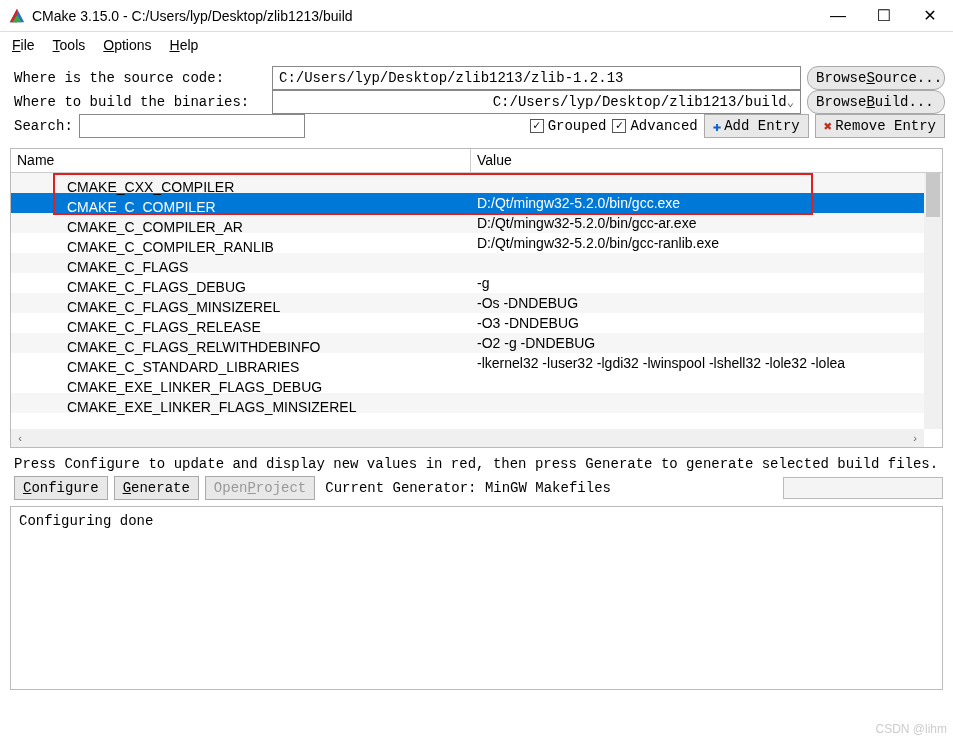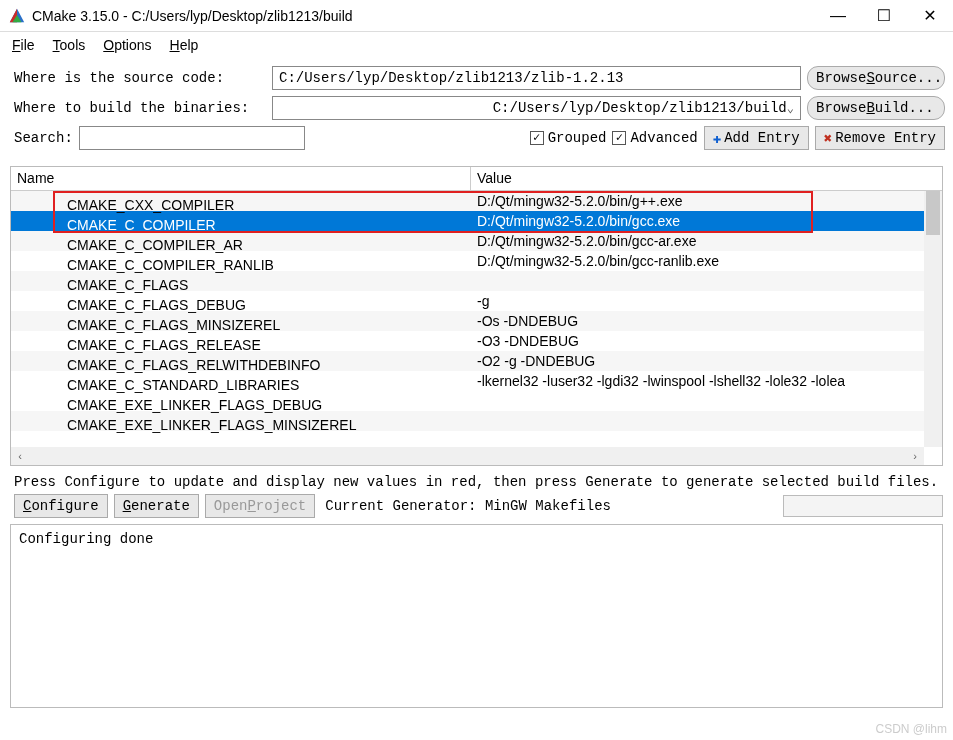--- a/index.html
+++ b/index.html
@@ -36,21 +36,21 @@
       padding: 0 12px;
       font-size: 14px;
       gap: 18px;
       text-align: right;
     }
     .menubar span { cursor: default; }
     .menubar u { text-decoration: underline; }
 
     
     .form-area { padding: 8px 8px 4px 14px; }
-    .form-row { display: flex; align-items: center; margin-bottom: 6px; gap: 6px; }
+    .form-row { display: flex; align-items: center; margin-bottom: 0; gap: 6px; }
     .form-row .lbl { white-space: nowrap; }
     .form-row input[type=text], .form-row .combo {
       border: 1px solid #888;
       height: 24px;
       padding: 2px 6px;
       font-family: "Courier New", monospace;
       font-size: 14px;
       flex: 1;
     }
     .combo { display: flex; align-items: center; justify-content: flex-end; }
@@ -220,21 +220,20 @@
 </div>
 
 <div class="table-wrap">
   <div class="table-header">
     <div class="col-name">Name</div>
     <div class="col-value">Value</div>
   </div>
   <div class="table-body" id="table-body">
       <div class="row alt">
         <div class="cell-name">CMAKE_CXX_COMPILER</div>
-        <div class="cell-value">D:/Qt/mingw32-5.2.0/bin/g++.exe</div>
       </div>
       <div class="row selected">
         <div class="cell-name">CMAKE_C_COMPILER</div>
         <div class="cell-value">D:/Qt/mingw32-5.2.0/bin/gcc.exe</div>
       </div>
       <div class="row alt">
         <div class="cell-name">CMAKE_C_COMPILER_AR</div>
         <div class="cell-value">D:/Qt/mingw32-5.2.0/bin/gcc-ar.exe</div>
       </div>
       <div class="row">

